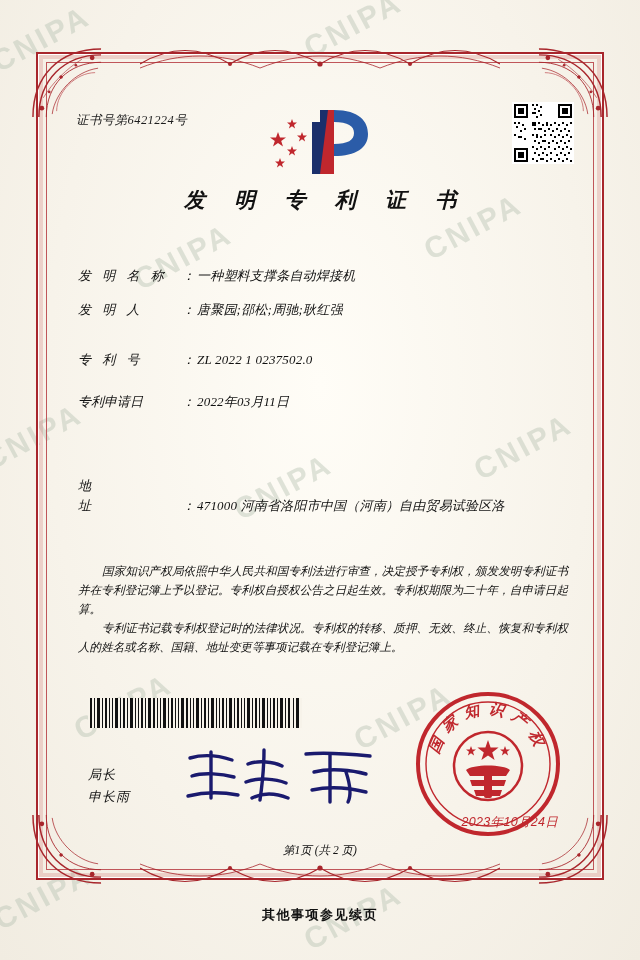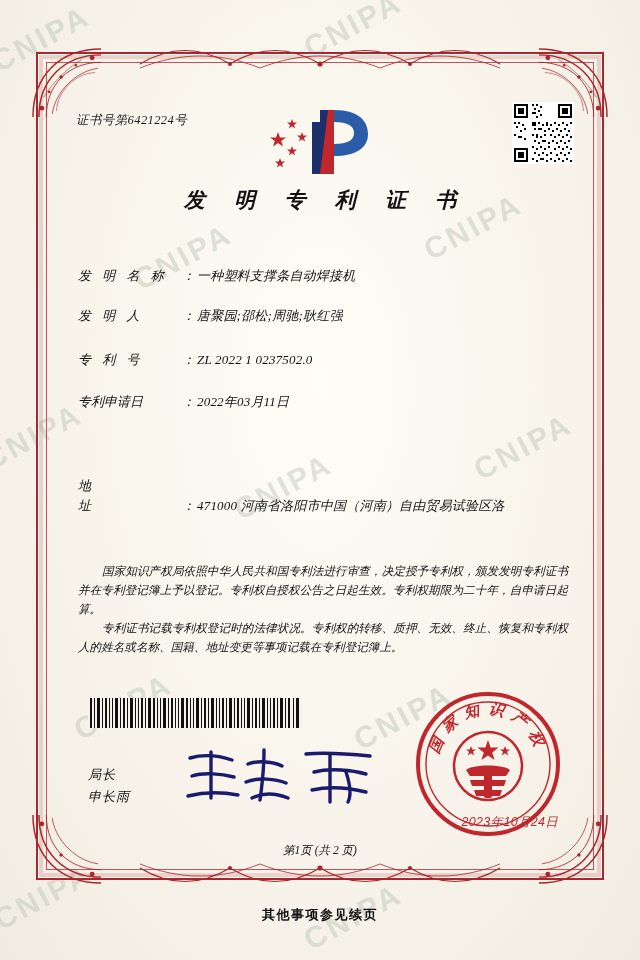--- a/index.html
+++ b/index.html
@@ -121,21 +121,21 @@
     display: inline-block;
     width: 104px;
     text-align: left;
     letter-spacing: 4px;
   }
   .flabel .tight { letter-spacing: 0px; }
   .fcolon { margin: 0 2px 0 0; }
   .fval { letter-spacing: 0.2px; }
 
   #f-name   { top: 188px; }
-  #f-inventor { top: 228px; }
+  #f-inventor { top: 222px; }
   #f-patno  { top: 272px; }
   #f-appdate{ top: 314px; }
   #f-owner  { top: 356px; }
   #f-addr   { top: 398px; }
   #f-addr2  { top: 418px; left: 132px; }
   #f-pubrow { top: 443px; }
   #f-pubrow .right-group {
     position: absolute; left: 254px; top: 0;
   }
 

